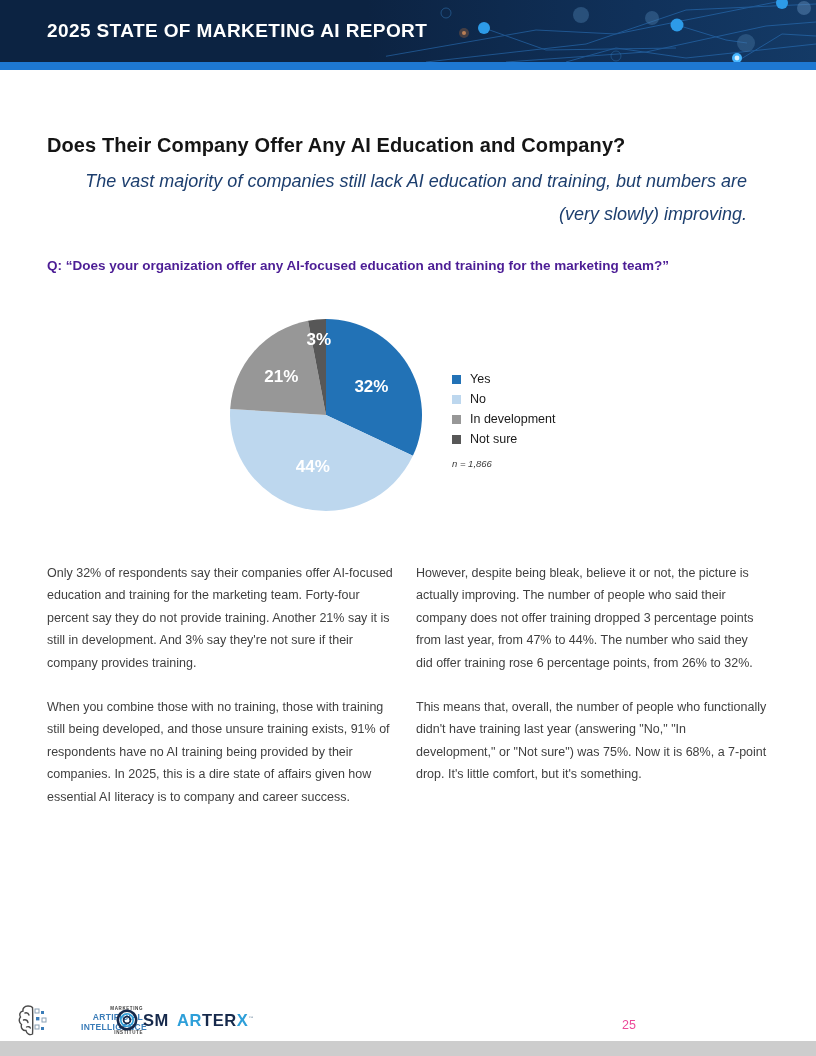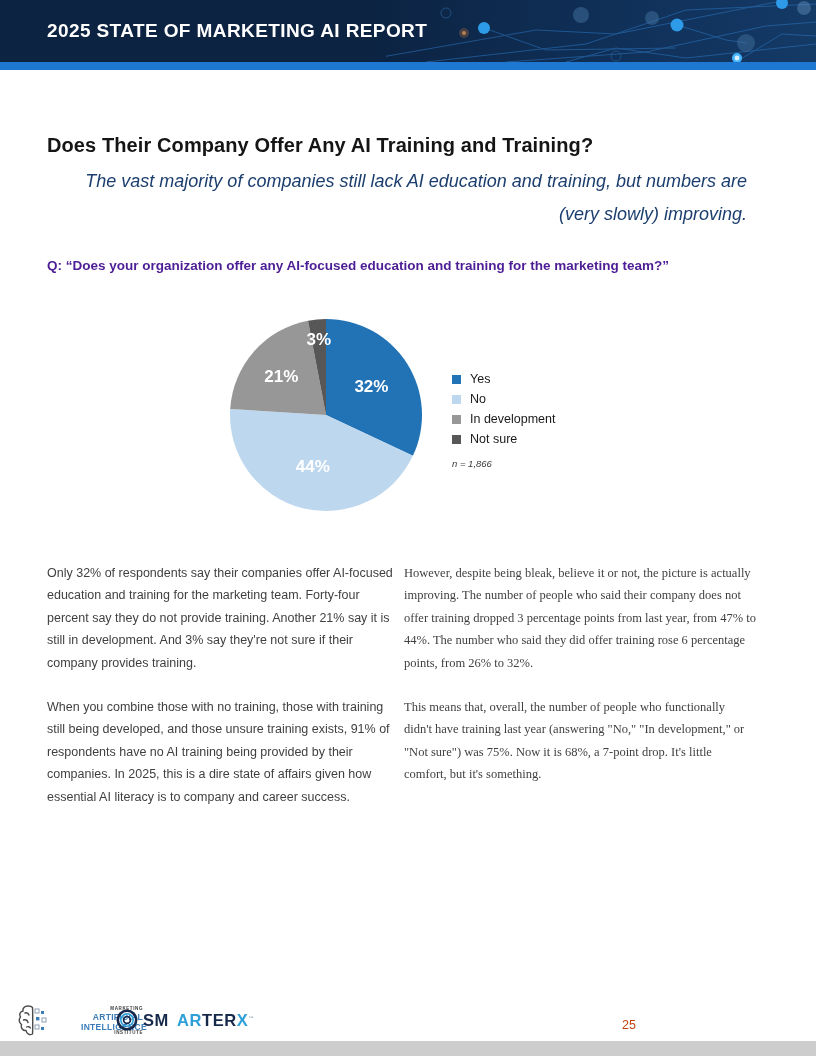--- a/index.html
+++ b/index.html
@@ -60,38 +60,38 @@
     position: absolute; left: 452px; top: 458px;
     font-size: 9.5px; color: #3a3a3a; font-style: italic;
   }
 
   
   .col {
     position: absolute; top: 562px;
     font-size: 12.5px; line-height: 22.4px; color: #3f3f3f;
   }
   .col-left  { left: 47px;  width: 348px; }
-  .col-right { left: 404px; width: 352px; font-family: Liberation Serif, serif; }
+  .col-right { left: 416px; width: 352px; }
   .col p + p { margin-top: 22px; }
 
   
   .footer-bar {
     position: absolute; left: 0; bottom: 0; width: 816px; height: 15px;
     background: #cdcdcd;
   }
   .maii-logo { position: absolute; left: 16px; top: 1001px; display: flex; align-items: center; gap: 27px; }
   .maii-text { margin-left: 4px; text-align: right; line-height: 1; width: 62px; }
   .maii-line-sm { font-size: 4.5px; font-weight: 700; color: #3a3a3a; letter-spacing: 0.6px; }
   .maii-line-lg { font-size: 8.5px; font-weight: 700; color: #3a7cb8; letter-spacing: 0.3px; margin-top: 1.5px; }
   .smarterx-logo { position: absolute; left: 115px; top: 1008px; display: flex; align-items: center; }
   .smarterx-text { margin-left: 4px; font-size: 16.5px; font-weight: 700; letter-spacing: 0.6px; }
   .smarterx-tm { font-size: 5px; vertical-align: super; color: #8fa3b5; }
   .page-number {
     position: absolute; right: 16px; top: 1018px;
-    font-size: 12.5px; color: #c2410c;
+    font-size: 12.5px; color: #ec4899;
   }
 </style>
 </head>
 <body>
 
 <div class="page">
 
   <div class="header">
     <svg class="header-pattern" viewBox="0 0 430 62">
       <g stroke="#2c77c2" stroke-width="1" fill="none" opacity="0.55">
@@ -116,21 +116,21 @@
         <circle cx="291" cy="25" r="6.5" fill="#2d9be8"></circle>
         <circle cx="351" cy="58" r="5" fill="#46b6ff"></circle>
         <circle cx="351" cy="58" r="2.4" fill="#d9f1ff"></circle>
         <circle cx="396" cy="3" r="6" fill="#2d9be8"></circle>
       </g>
     </svg>
     <div class="header-title">2025 STATE OF MARKETING AI REPORT</div>
   </div>
   <div class="header-stripe"></div>
 
-  <h1 class="page-title">Does Their Company Offer Any AI Training and Training?</h1>
+  <h1 class="page-title">Does Their Company Offer Any AI Education and Company?</h1>
   <div class="page-subtitle">The vast majority of companies still lack AI education and training, but numbers are (very slowly) improving.</div>
   <div class="question">Q: “Does your organization offer any AI-focused education and training for the marketing team?”</div>
 
   <svg id="pie" class="pie-svg" viewBox="0 0 196 196">
       <path d="M98,98 L98,2 A96,96 0 0 1 184.86339703673787,138.874811990247 Z" fill="#2272b6"></path>
       <text x="143.39106927498835" y="75.19395150192915" class="pie-label">32%</text>
       <path d="M98,98 L184.86339703673787,138.874811990247 A96,96 0 0 1 2.1894340708859374,91.97211012518592 Z" fill="#bdd7ee"></path>
       <text x="84.86917395769566" y="155.14119090759172" class="pie-label">44%</text>
       <path d="M98,98 L2.1894340708859374,91.97211012518592 A96,96 0 0 1 80.01139379977052,3.700423930045872 Z" fill="#979797"></path>
       <text x="53.35338913559506" y="64.63871777593624" class="pie-label">21%</text>

